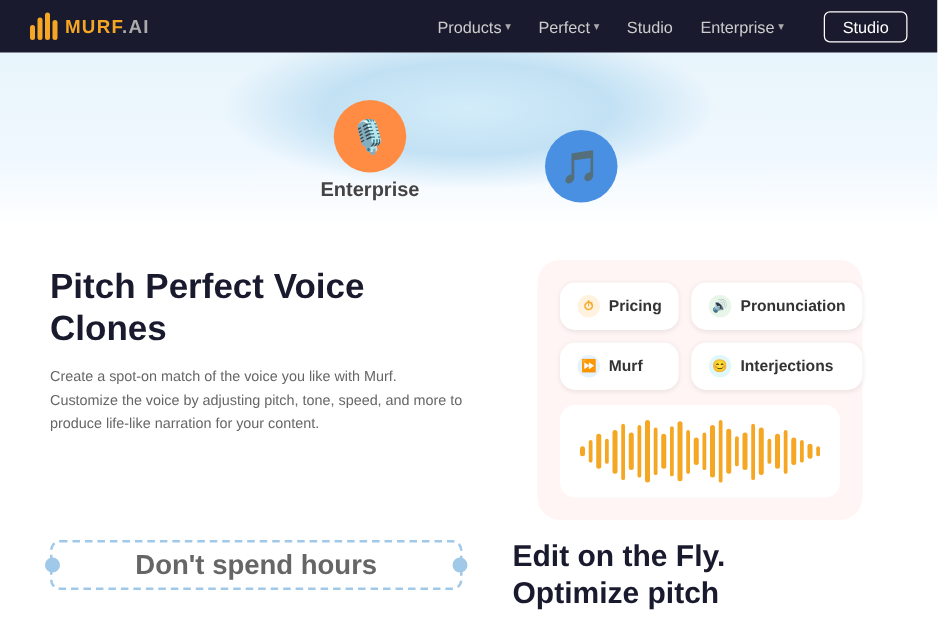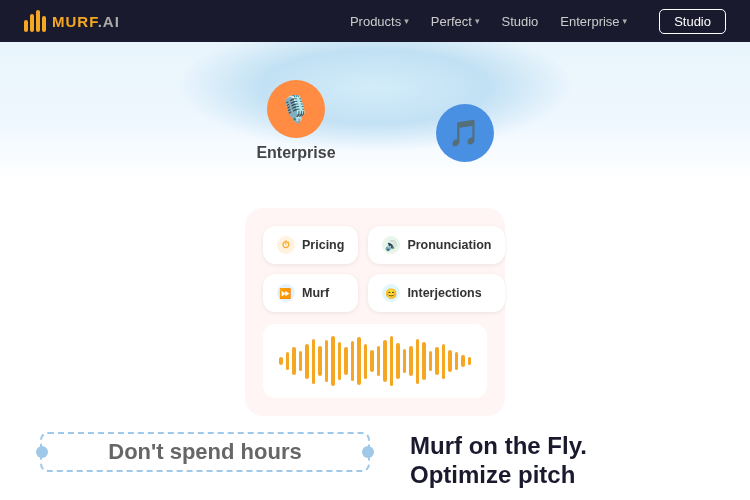--- a/index.html
+++ b/index.html
@@ -298,20 +298,27 @@
     <div class="hero-icon-circle recording-icon">🎙️</div>
     <span class="hero-label">Enterprise</span>
   </div>
   <div class="hero-icon-section">
     <div class="hero-icon-circle voiceover-icon">🎵</div>
   </div>
 </div>
 
 <div class="main-content">
 
+  <div class="left-content">
+    <h2 class="pitch-title">
+      <span>Pitch Perfect Voice</span><br>
+      <span>Clones</span>
+    </h2>
+    <p class="pitch-desc">Create a spot-on match of the voice you like with Murf. Customize the voice by adjusting pitch, tone, speed, and more to produce life-like narration for your content.</p>
+  </div>
 
   <div class="right-content">
     <div class="voice-card">
       <div class="feature-buttons">
         <button class="feature-btn">
           <div class="feat-icon feat-orange">⏱</div>
           <span>Pricing</span>
         </button>
         <button class="feature-btn">
           <div class="feat-icon feat-green">🔊</div>
@@ -366,17 +373,17 @@
 <div class="bottom-section">
   <div class="bottom-left">
     <div class="dashed-box">
       <div class="dashed-dots"></div>
       <span class="bottom-label">Don't spend hours</span>
       <div class="dashed-dots dashed-dots-right"></div>
     </div>
   </div>
   <div class="bottom-right">
     <div class="edit-title">
-      <span>Murf on the Fly.</span><br>
+      <span>Edit on the Fly.</span><br>
       <span>Optimize pitch</span>
     </div>
   </div>
 </div>
 
 </body></html>

